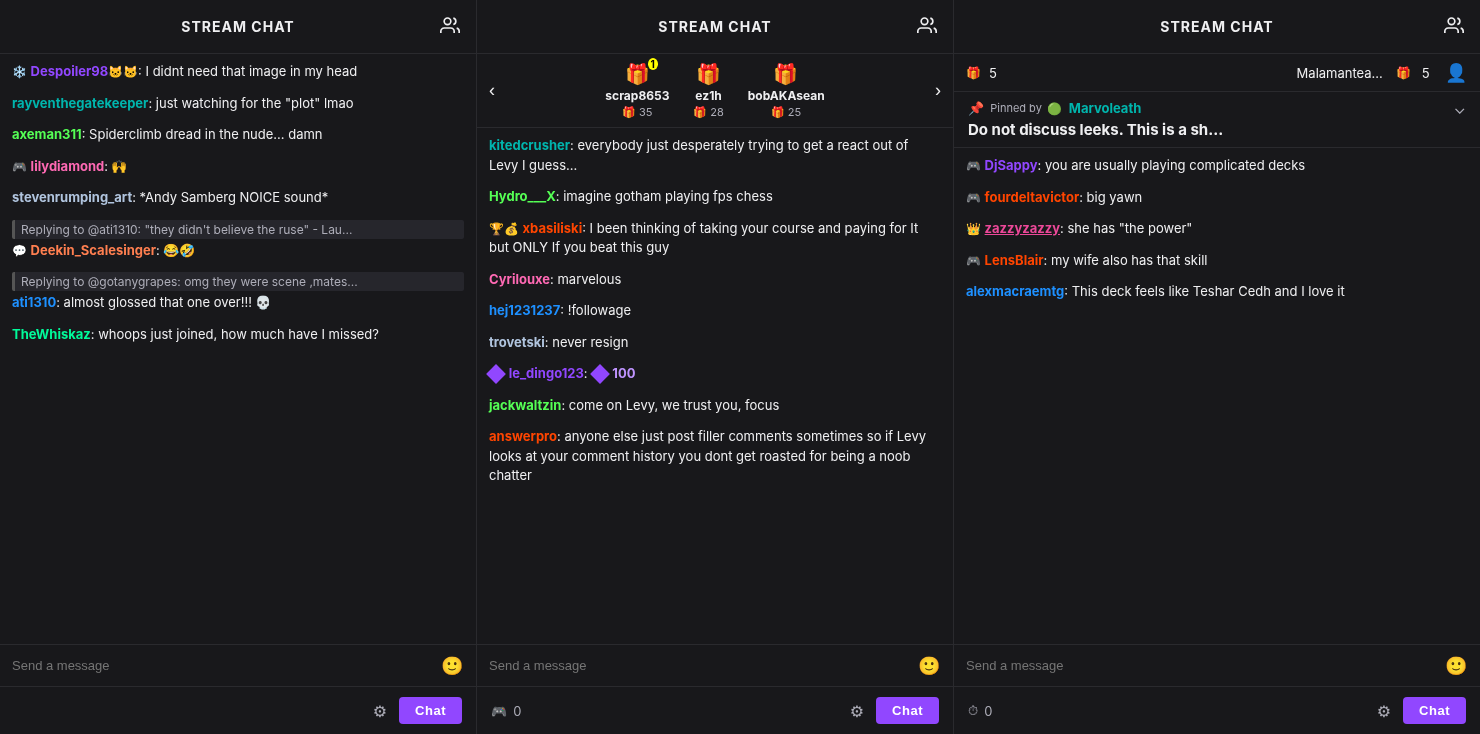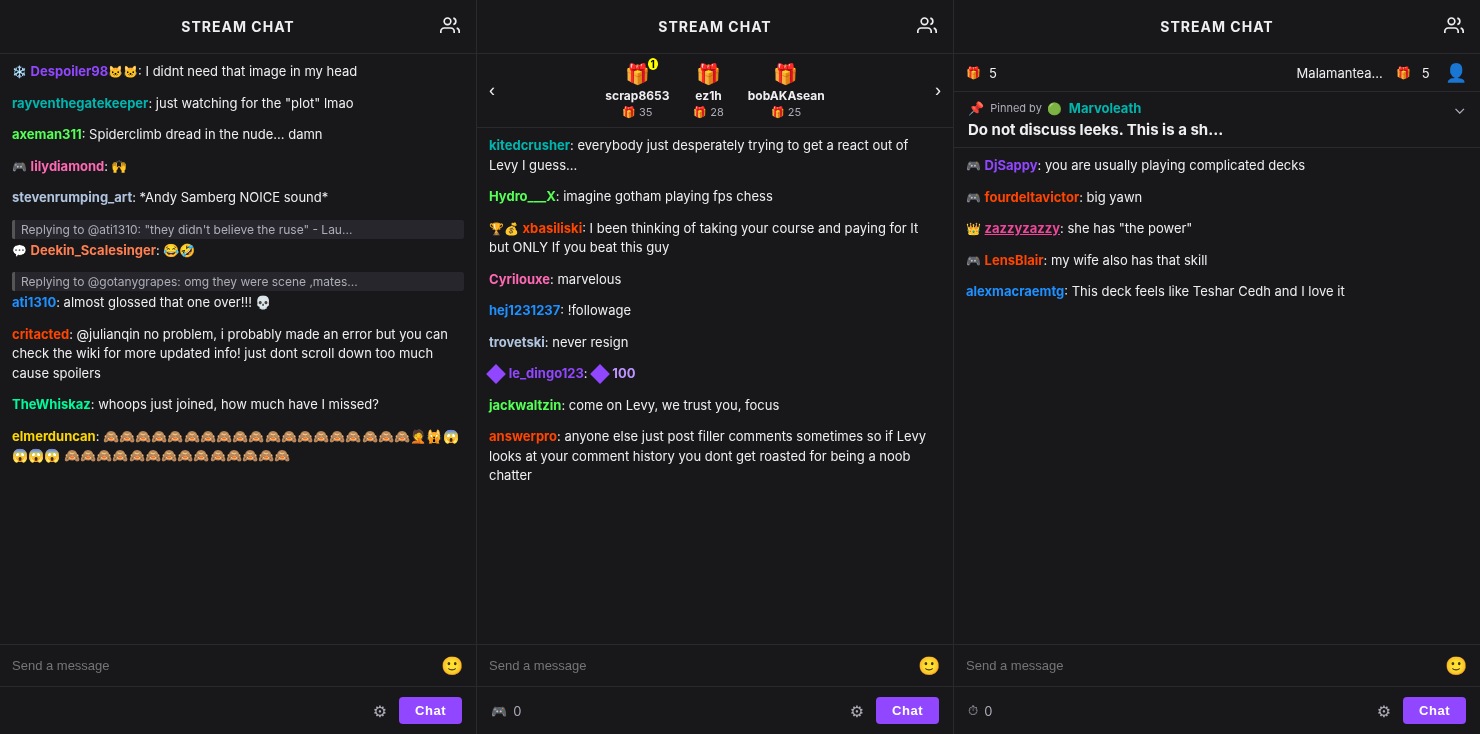--- a/index.html
+++ b/index.html
@@ -300,31 +300,25 @@
       </div>
     </div>
 
     <div>
       <div class="reply-block">Replying to @gotanygrapes: omg they were scene ,mates...</div>
       <div class="msg-line">
         <span class="msg-username color-ati">ati1310</span><span class="msg-text">: almost glossed that one over!!! 💀</span>
       </div>
     </div>
 
-    <div class="msg-line">
-      <span class="msg-username color-critacted">critacted</span><span class="msg-text">: @julianqin no problem, i probably made an error but you can check the wiki for more updated info! just dont scroll down too much cause spoilers</span>
-    </div>
 
     <div class="msg-line">
       <span class="msg-username color-thewhiskaz">TheWhiskaz</span><span class="msg-text">: whoops just joined, how much have I missed?</span>
     </div>
 
-    <div class="msg-line">
-      <span class="msg-username color-elmer">elmerduncan</span><span class="msg-text">: 🙈🙈🙈🙈🙈🙈🙈🙈🙈🙈🙈🙈🙈🙈🙈🙈🙈🙈🙈🤦🙀😱😱😱😱 🙈🙈🙈🙈🙈🙈🙈🙈🙈🙈🙈🙈🙈🙈</span>
-    </div>
   </div>
 
   <div class="chat-input-area">
     <input class="chat-input" placeholder="Send a message" style="">
     <span class="emoji-icon">🙂</span>
   </div>
 
   <div class="chat-footer">
     <span class="gear-icon">⚙</span>
     <button class="chat-button">Chat</button>

